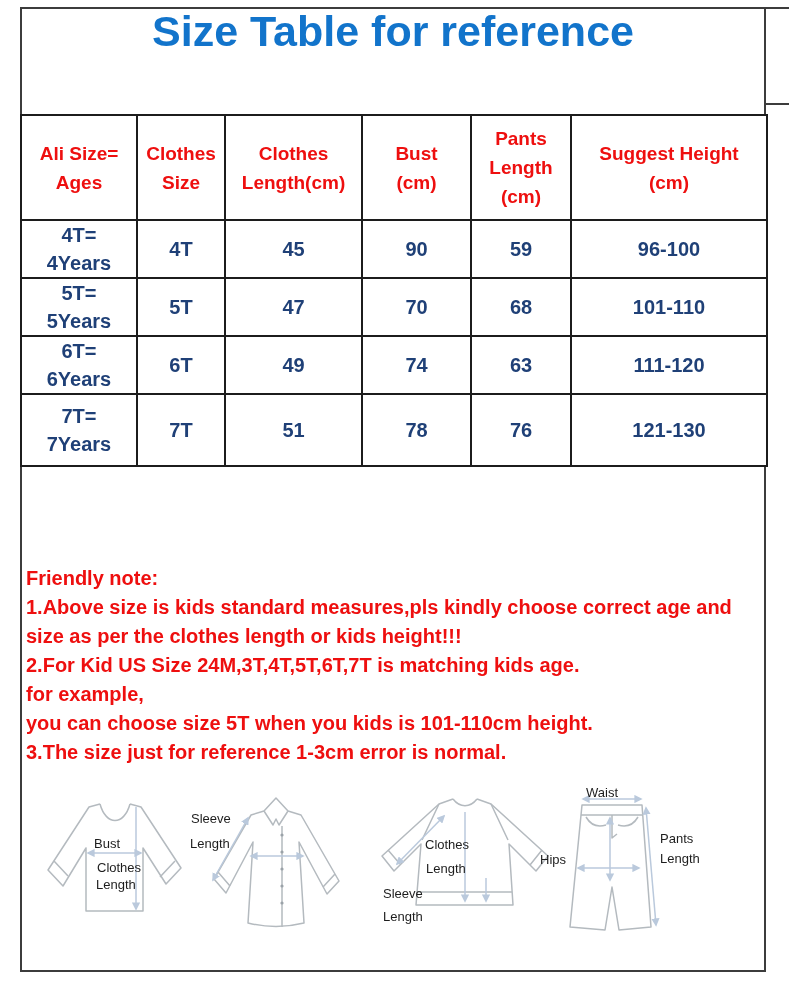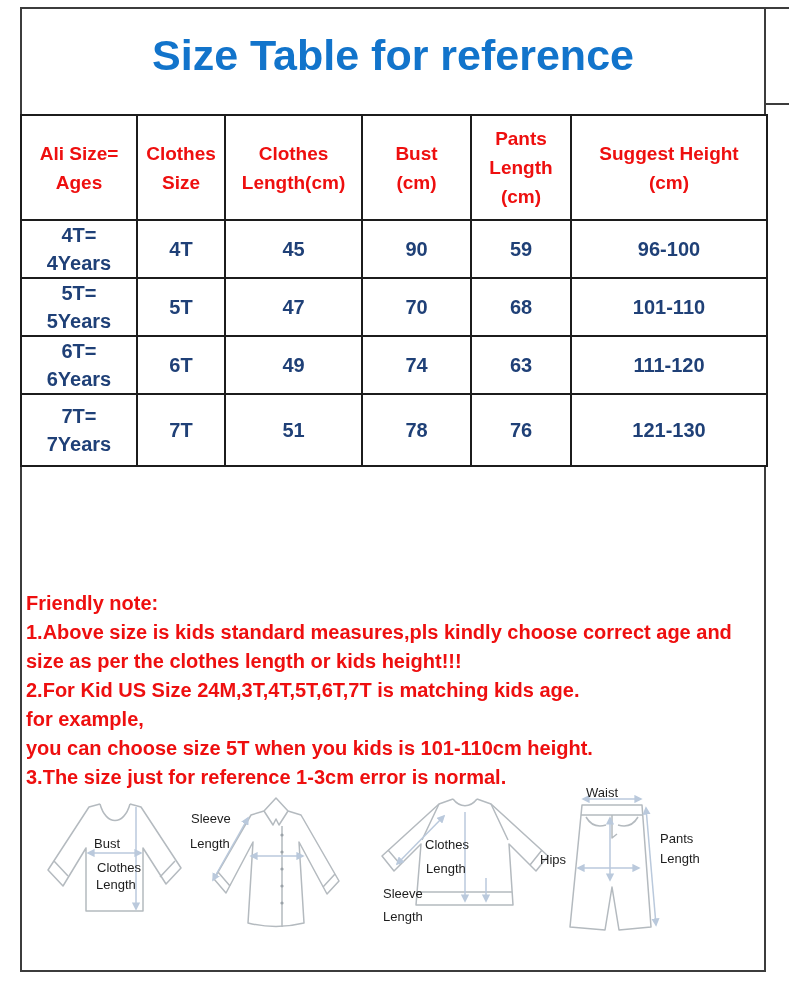--- a/index.html
+++ b/index.html
@@ -8,41 +8,41 @@
     font-family:"Liberation Sans", sans-serif;
     -webkit-font-smoothing:antialiased;
   }
   .outer-frame{
     position:absolute;left:20px;top:7px;width:746px;height:965px;
     border:2px solid #3c3c3c;box-sizing:border-box;background:#ffffff;
   }
   .line-overhang{position:absolute;height:2px;background:#3c3c3c;}
   .title-box{
     position:absolute;left:20px;top:7px;width:746px;height:97px;
-    display:flex;align-items:center;justify-content:center;
+    display:flex;align-items:flex-start;justify-content:center;
   }
   .title-box .title{
     font-size:43px;font-weight:bold;color:#1274cb;letter-spacing:0px;
   }
   table.size-table{
     position:absolute;left:20px;top:104px;width:746px;
     border-collapse:collapse;table-layout:fixed;background:#ffffff;margin-top:10px;
   }
   table.size-table td,table.size-table th{
     border:2px solid #1c1c1c;text-align:center;vertical-align:middle;
     white-space:pre-line;padding:0;
   }
   table.size-table th{
     color:#ee0f0f;font-size:19px;font-weight:bold;line-height:29px;
   }
   table.size-table td{
     color:#1f4077;font-size:20px;font-weight:bold;line-height:28px;
   }
   .notes{
-    position:absolute;left:26px;top:589px;width:735px;
+    position:absolute;left:26px;top:564px;width:735px;
     color:#ee0f0f;font-size:20px;font-weight:bold;line-height:29px;
   }
   .diagrams{position:absolute;left:20px;top:780px;width:746px;height:190px;}
   .diagrams text{
     font-family:"Liberation Sans", sans-serif;font-size:13px;fill:#1d1d1d;
   }
   .garment{stroke:#b4babf;stroke-width:1.5;fill:#ffffff;stroke-linejoin:round;}
   .garment-line{stroke:#b4babf;stroke-width:1.5;fill:none;stroke-linejoin:round;}
   .measure{stroke:#bac9dc;stroke-width:1.5;fill:none;}
   .btn-dot{fill:#9aa2a8;}

